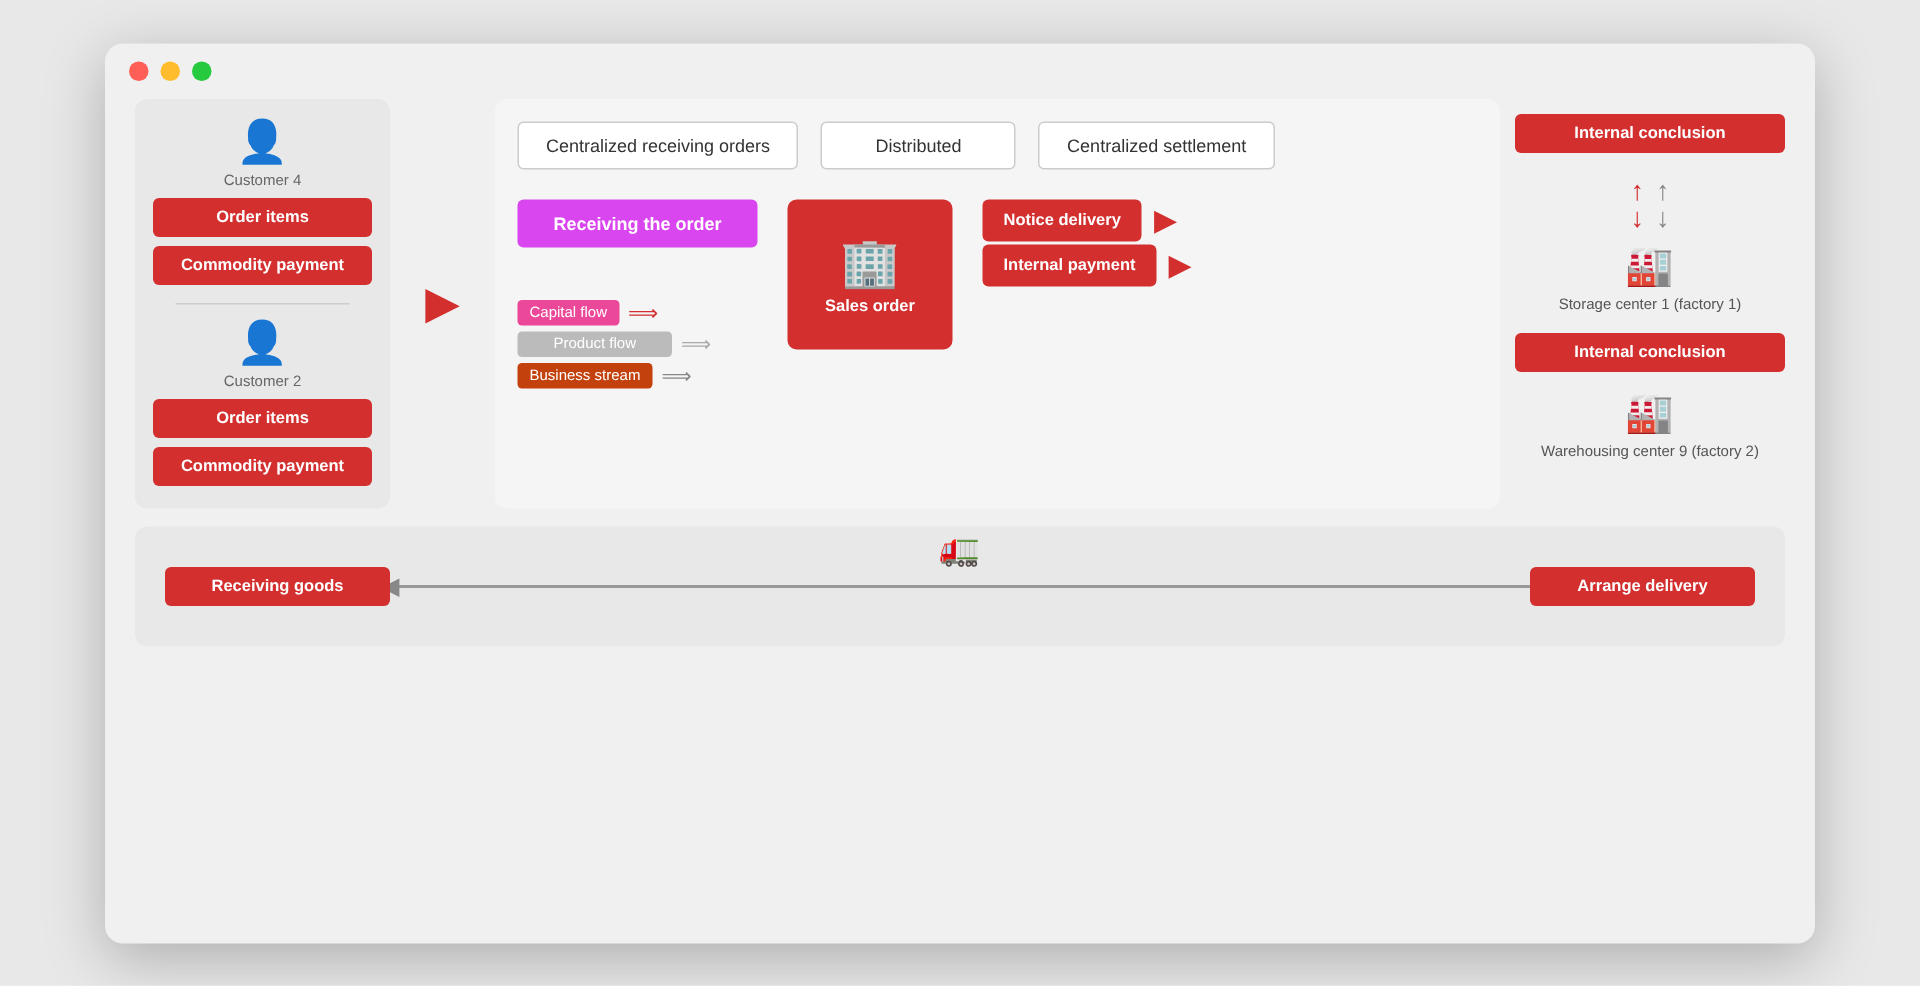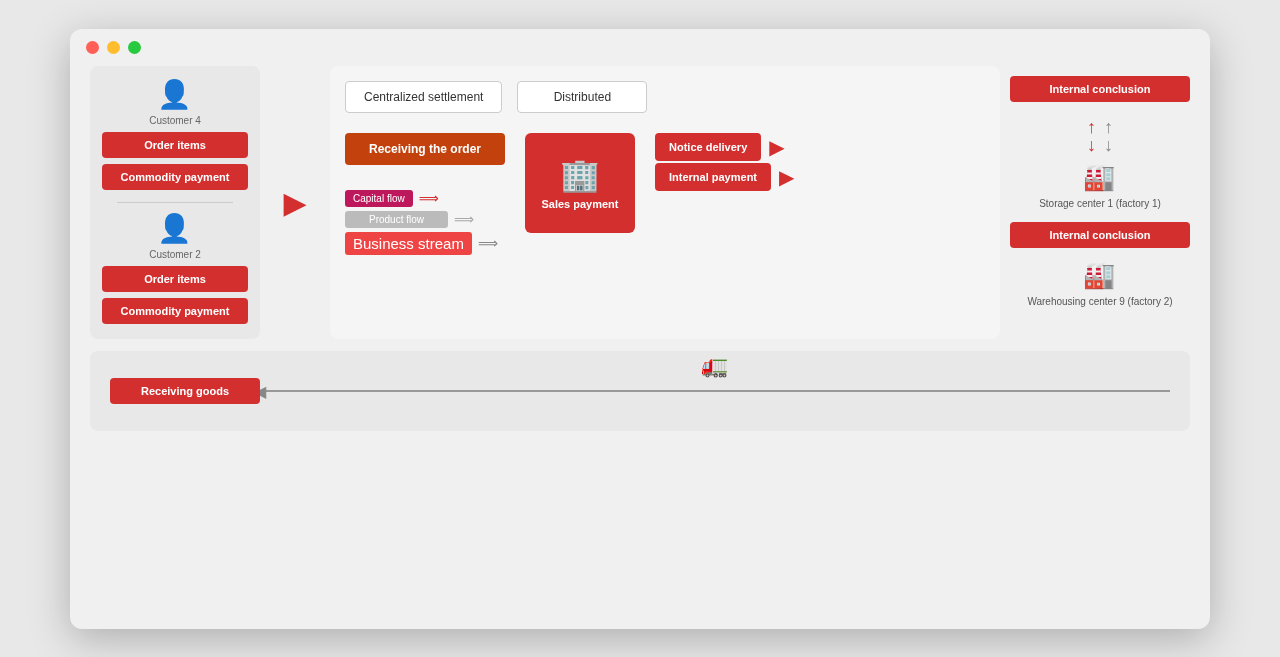--- a/index.html
+++ b/index.html
@@ -184,38 +184,38 @@
       display: flex;
       align-items: center;
       gap: 6px;
       font-size: 10px;
       color: #555;
     }
     .legend-arrow {
       font-size: 14px;
     }
     .legend-box-red {
-      background: #be185d;
+      background: #ec4899;
       border-radius: 3px;
       padding: 3px 8px;
       font-size: 10px;
       color: white;
     }
     .legend-box-gray {
       background: #bbb;
       border-radius: 3px;
       padding: 3px 24px;
       font-size: 10px;
       color: white;
     }
     .legend-box-darkgray {
-      background: #ef4444;
+      background: #c2410c;
       border-radius: 3px;
       padding: 3px 8px;
-      font-size: 15px;
+      font-size: 10px;
       color: white;
     }
 
     
     .storage-panel {
       width: 180px;
       flex-shrink: 0;
       display: flex;
       flex-direction: column;
       gap: 12px;
@@ -275,31 +275,31 @@
       cursor: pointer;
       text-align: center;
       white-space: nowrap;
     }
     .red-arrow-sm {
       color: #d32f2f;
       font-size: 20px;
     }
 
     .receiving-order-btn {
-      background: #c2410c;
+      background: #d946ef;
       color: white;
       border: none;
       border-radius: 4px;
       padding: 9px 14px;
       font-size: 12px;
       font-weight: 600;
       cursor: pointer;
       width: 100%;
       text-align: center;
-      margin-bottom: 0;
+      margin-bottom: 10px;
     }
   </style>
 </head>
 <body>
 
 <div class="window">
   <div class="title-bar">
     <div class="dot dot-red"></div>
     <div class="dot dot-yellow"></div>
     <div class="dot dot-green"></div>
@@ -327,22 +327,23 @@
         </div>
       </div>
 
       <div class="arrow-container">
         <span class="big-red-arrow">▶</span>
       </div>
 
       <div class="main-flow-panel">
 
         <div class="flow-header">
+          <div class="header-box">Centralized receiving orders</div>
+          <div class="header-box">Distributed</div>
           <div class="header-box">Centralized settlement</div>
-          <div class="header-box">Distributed</div>
         </div>
 
         <div class="flow-body">
 
           <div class="flow-left">
             <button class="receiving-order-btn">Receiving the order</button>
 
             <div class="legend-area">
               <div class="legend-item">
                 <span class="legend-box-red">Capital flow</span>
@@ -355,21 +356,21 @@
               <div class="legend-item">
                 <span class="legend-box-darkgray">Business stream</span>
                 <span class="legend-arrow" style="color:#888;">⟹</span>
               </div>
             </div>
           </div>
 
           <div class="flow-center">
             <div class="sales-center-box">
               <span class="sales-icon">🏢</span>
-              <span>Sales payment</span>
+              <span>Sales order</span>
             </div>
           </div>
 
           <div class="flow-right">
             <div class="flow-right-row">
               <button class="red-btn-sm">Notice delivery</button>
               <span class="red-arrow-sm">▶</span>
             </div>
             <div class="flow-right-row">
               <button class="red-btn-sm">Internal payment</button>
@@ -406,16 +407,17 @@
       <button class="red-btn" style="width:150px; z-index:1; position:relative;">Receiving goods</button>
 
       <div style="flex:1; position:relative; height:40px; display:flex; align-items:center; justify-content:center;">
         <div style="position:absolute; left:0; right:0; height:2px; background:#999; top:50%; transform:translateY(-50%);"></div>
 
         <span style="position:absolute; left:50%; transform:translateX(-50%); font-size:22px; color:#888; top:-18px;">🚛</span>
 
         <span style="position:absolute; left:-6px; top:50%; transform:translateY(-50%); color:#888; font-size:16px;">◀</span>
       </div>
 
+      <button class="red-btn" style="width:150px; z-index:1; position:relative;">Arrange delivery</button>
     </div>
 
   </div>
 </div>
 
 </body></html>

